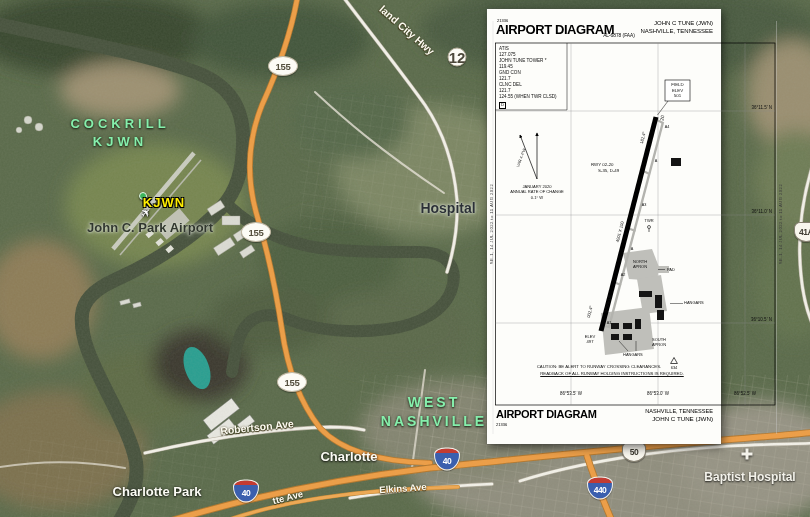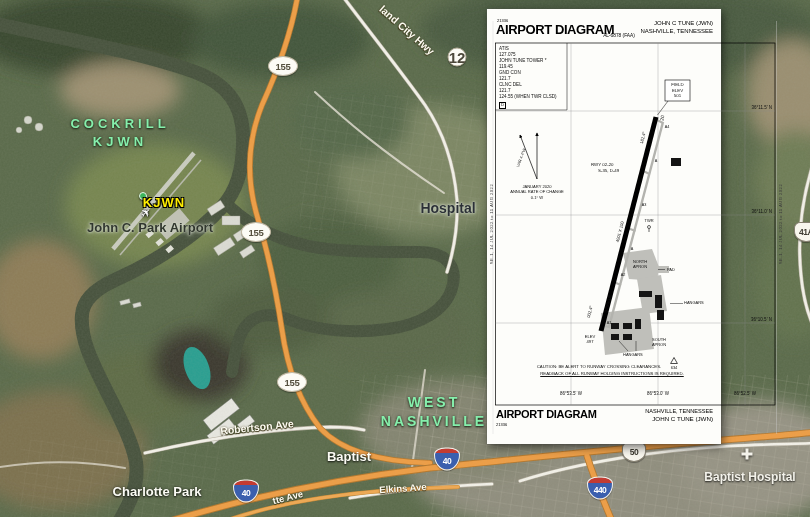--- a/index.html
+++ b/index.html
@@ -183,21 +183,21 @@
       <div class="mlabel city" style="left: 448px; top: 208px; transform: translate(-50%, -50%) rotate(0deg);">
         <div>Hospital</div>
       </div>
       <div class="mlabel poi-dark" style="left: 150px; top: 228px; transform: translate(-50%, -50%) rotate(0deg);">
         <div>John C. Park Airport</div>
       </div>
       <div class="mlabel wp" style="left: 164px; top: 203px; transform: translate(-50%, -50%) rotate(0deg);">
         <div>KJWN</div>
       </div>
       <div class="mlabel town" style="left: 349px; top: 457px; transform: translate(-50%, -50%) rotate(0deg);">
-        <div>Baptist</div>
+        <div>Charlotte</div>
       </div>
       <div class="mlabel town" style="left: 157px; top: 492px; transform: translate(-50%, -50%) rotate(0deg);">
         <div>Charlotte Park</div>
       </div>
       <div class="mlabel poi-white" style="left: 750px; top: 477px; transform: translate(-50%, -50%) rotate(0deg);">
         <div>Baptist Hospital</div>
       </div>
       <div class="mlabel roadlbl" style="left: 407px; top: 30px; transform: translate(-50%, -50%) rotate(41deg);">
         <div>land City Hwy</div>
       </div>

